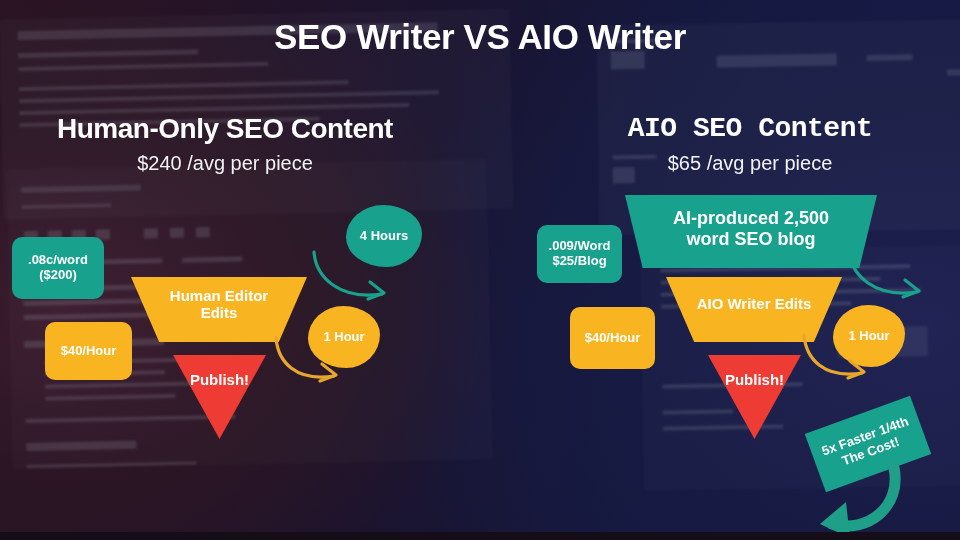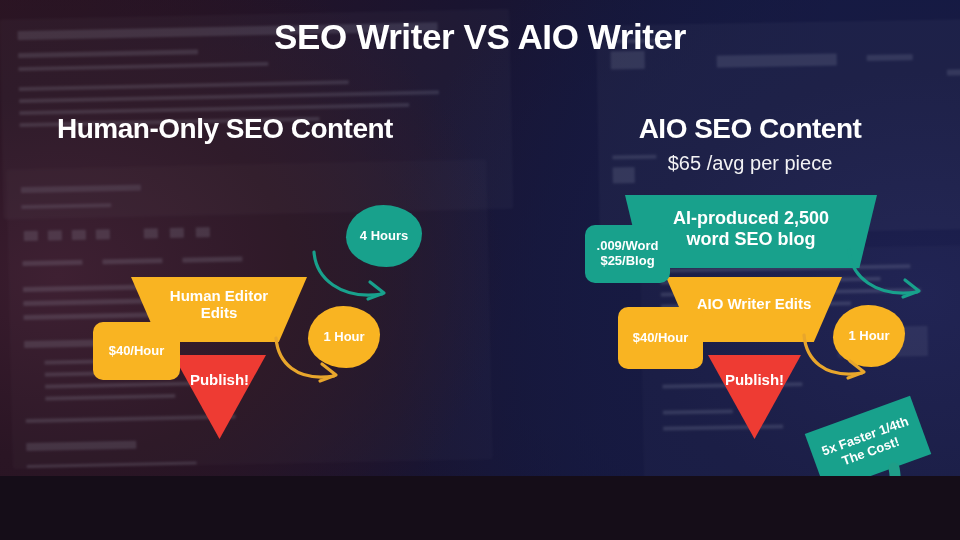--- a/index.html
+++ b/index.html
@@ -4,21 +4,21 @@
 <style>
   * { margin:0; padding:0; box-sizing:border-box; }
   html,body { width:960px; height:540px; overflow:hidden; }
   body {
     font-family:"Liberation Sans", sans-serif;
     background:#150d18;
     position:relative;
   }
   #stage {
     position:absolute; inset:0;
-    width:960px; height:476px;
+    width:960px; height:532px;
     overflow:hidden;
   }
   
   .bg-base {
     position:absolute; inset:0;
     background:
       radial-gradient(ellipse 620px 480px at 6% 58%, #3a1c2e 0%, #2a1524 38%, rgba(30,16,30,0) 72%),
       radial-gradient(ellipse 700px 560px at 96% 62%, #1d2050 0%, #171a42 40%, rgba(20,22,56,0) 78%),
       linear-gradient(100deg, #2b1422 0%, #241326 20%, #1a1430 44%, #15173a 62%, #141a44 80%, #131a46 100%);
   }
@@ -93,21 +93,21 @@
     position:absolute;
     display:flex; align-items:center; justify-content:center;
     text-align:center;
     color:#ffffff; font-weight:bold;
     font-size:13px;
     line-height:1.15;
   }
   .blob.teal   { background:#18a18c; }
   .blob.yellow { background:#f9b422; }
   .blob.round  { border-radius:49% 51% 47% 53% / 52% 46% 54% 48%; }
-  .blob.rect   { border-radius:10px;margin-left:48px; }
+  .blob.rect   { border-radius:10px; }
   
   .model-caption {
     position:absolute;
     color:#ffffff; font-size:20px; font-weight:normal;
     white-space:nowrap;
   }
   
   .badge {
     position:absolute;
     background:#18a18c;
@@ -178,39 +178,41 @@
     <div class="ln" style="left:60px; top:280px; width:190px; height:4px;"></div>
     <div class="ln" style="left:236px; top:306px; width:90px; height:30px; opacity:.6;"></div>
     <div class="ln" style="left:60px; top:360px; width:140px; height:4px;"></div>
     <div class="ln" style="left:60px; top:386px; width:70px; height:4px;"></div>
     <div class="ln" style="left:60px; top:402px; width:120px; height:4px;"></div>
   </div>
 
   <div class="main-title">SEO Writer VS AIO Writer</div>
 
   <div class="col-title" style="left:0; top:113px; width:450px;">Human-Only SEO Content</div>
+  <div class="col-sub" style="left:0; top:152px; width:450px;">$240 /avg per piece</div>
 
   <div class="funnel-mid" style="left:131px; top:277px; width:176px; height:65px;">Human Editor Edits</div>
   <div class="funnel-bot" style="left:173px; top:355px; width:93px; height:84px;">Publish!</div>
 
+  <div class="blob teal rect" style="left:12px; top:237px; width:92px; height:62px;">.08c/word ($200)</div>
   <div class="blob yellow rect" style="left:45px; top:322px; width:87px; height:58px;">$40/Hour</div>
   <div class="blob teal round" style="left:346px; top:205px; width:76px; height:62px;">4 Hours</div>
   <div class="blob yellow round" style="left:308px; top:306px; width:72px; height:62px;">1 Hour</div>
 
   <svg class="arrow" style="left:310px; top:250px; width:90px; height:60px;" viewBox="0 0 90 60">
     <path d="M4 2 C 6 28, 30 50, 72 44" stroke="#18a18c" stroke-width="3.2" fill="none" stroke-linecap="round"></path>
     <path d="M60 32 L74 43 L58 49" stroke="#18a18c" stroke-width="3.2" fill="none" stroke-linecap="round" stroke-linejoin="round"></path>
   </svg>
   <svg class="arrow" style="left:272px; top:336px; width:76px; height:60px;" viewBox="0 0 76 60">
     <path d="M4 2 C 6 26, 24 46, 62 40" stroke="#e8a62c" stroke-width="3.2" fill="none" stroke-linecap="round"></path>
     <path d="M50 28 L64 39 L48 45" stroke="#e8a62c" stroke-width="3.2" fill="none" stroke-linecap="round" stroke-linejoin="round"></path>
   </svg>
 
 
-  <div class="col-title" style="left:540px; top:113px; width:420px;">AIO SEO Content</div>
+  <div class="col-title" style="left:540px; top:113px; width:420px;font-family:Liberation Mono, monospace;">AIO SEO Content</div>
   <div class="col-sub" style="left:540px; top:152px; width:420px;">$65 /avg per piece</div>
 
   <div class="funnel-top" style="left:625px; top:195px; width:252px; height:73px;">AI-produced 2,500 word SEO blog</div>
   <div class="funnel-mid" style="left:666px; top:277px; width:176px; height:65px;">AIO Writer Edits</div>
   <div class="funnel-bot" style="left:708px; top:355px; width:93px; height:84px;">Publish!</div>
 
   <div class="blob teal rect" style="left:537px; top:225px; width:85px; height:58px;">.009/Word $25/Blog</div>
   <div class="blob yellow rect" style="left:570px; top:307px; width:85px; height:62px;">$40/Hour</div>
   <div class="blob yellow round" style="left:833px; top:305px; width:72px; height:62px;">1 Hour</div>
 

